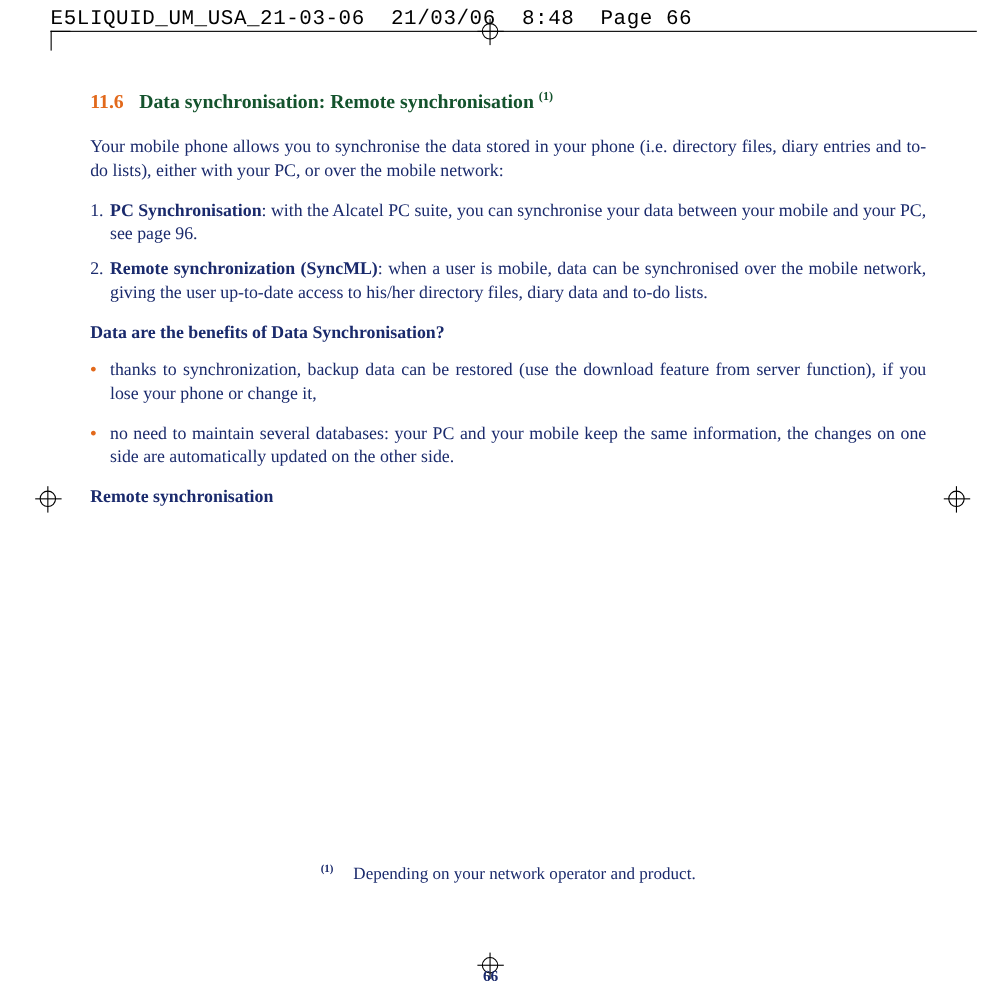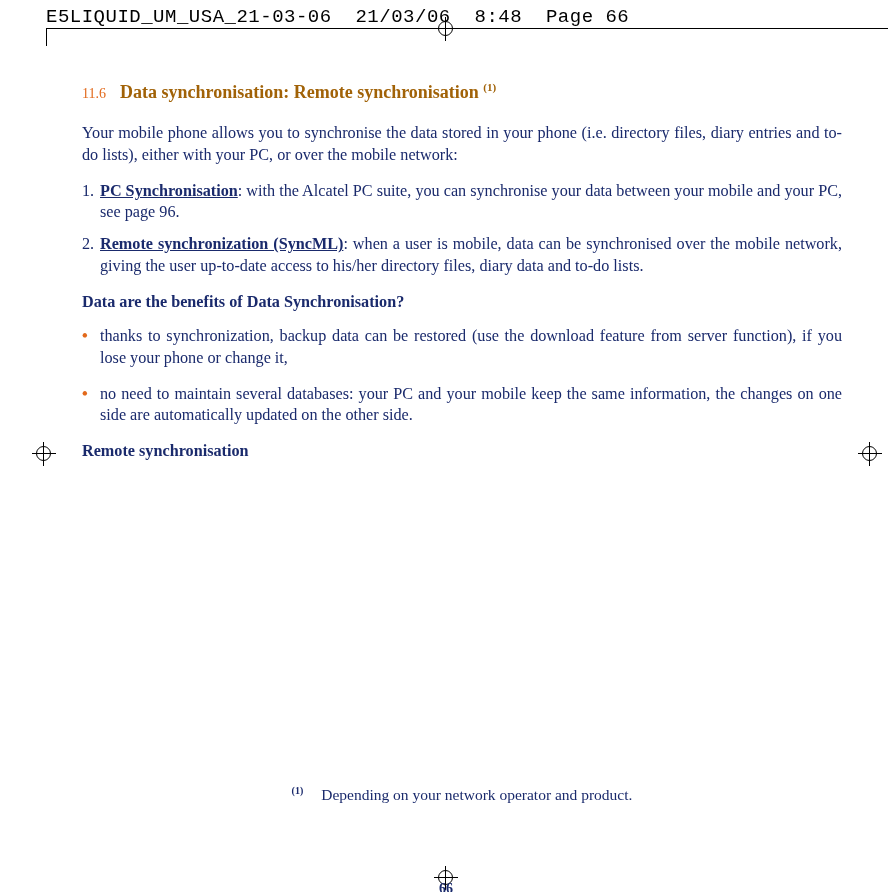--- a/index.html
+++ b/index.html
@@ -13,29 +13,29 @@
   .regmark.top { top: 17px; left: 434px; }
   .regmark.left { top: 442px; left: 32px; }
   .regmark.right { top: 442px; left: 858px; }
   .regmark.bottom { top: 866px; left: 434px; }
   .regmark::before, .regmark::after { content: ""; position: absolute; background: #000; }
   .regmark::before { left: 11px; top: 0; width: 1px; height: 24px; }
   .regmark::after  { top: 11px; left: 0; height: 1px; width: 24px; }
   .regmark .c { position: absolute; left: 4px; top: 4px; width: 15px; height: 15px; border: 1px solid #000; border-radius: 50%; }
   .content { position: absolute; top: 80px; left: 82px; width: 760px; color: #1a2a6c; font-size: 16.2px; line-height: 1.35; }
   .heading { margin-bottom: 18px; }
-  .secnum { color: #e2691b; font-weight: normal; font-size: 14px; margin-right: 14px; }
-  .sectitle { color: #a16207; font-weight: bold; font-size: 18px; }
+  .secnum { color: #e2691b; font-weight: bold; font-size: 18px; margin-right: 14px; }
+  .sectitle { color: #14532d; font-weight: bold; font-size: 18px; }
   .sup { font-size: 11px; vertical-align: super; font-weight: bold; }
   .para { margin-bottom: 14px; text-align: justify; }
   .olist { margin-bottom: 14px; }
   .olist .item { display: flex; margin-bottom: 10px; text-align: justify; }
   .olist .num { flex: 0 0 18px; }
   .olist .txt { flex: 1; }
-  .bold { font-weight: bold; text-decoration: underline; }
+  .bold { font-weight: bold; }
   .subhead { font-weight: bold; margin: 4px 0 12px 0; }
   .blist .bitem { display: flex; margin-bottom: 14px; text-align: justify; }
   .blist .bullet { color: #e2691b; flex: 0 0 18px; font-weight: bold; }
   .blist .btxt { flex: 1; }
   .footnote { position: absolute; top: 785px; left: 82px; width: 760px; color: #1a2a6c; font-size: 15.5px; text-align: center; }
   .footnote .fsup { font-size: 10px; vertical-align: super; font-weight: bold; margin-right: 18px; }
   .pagenum { position: absolute; top: 845px; left: 0; width: 892px; text-align: center; font-weight: bold; color: #1a2a6c; font-size: 14px; margin-top: 36px; }
 </style>
 </head>
 <body>

